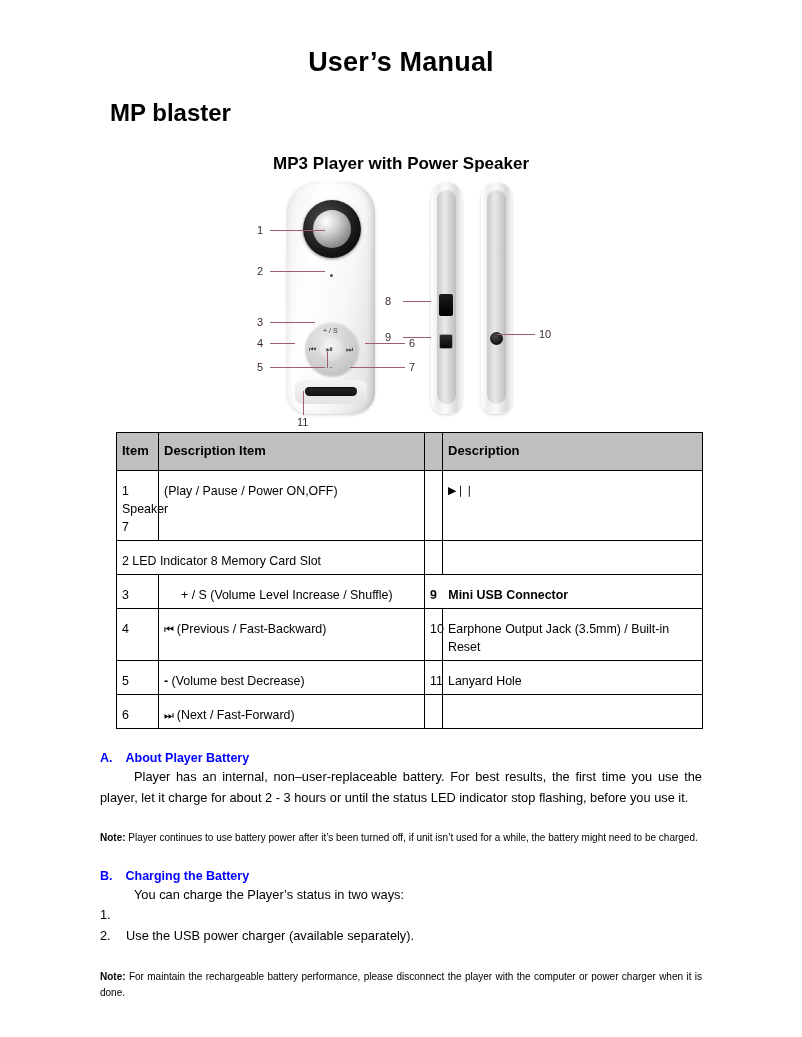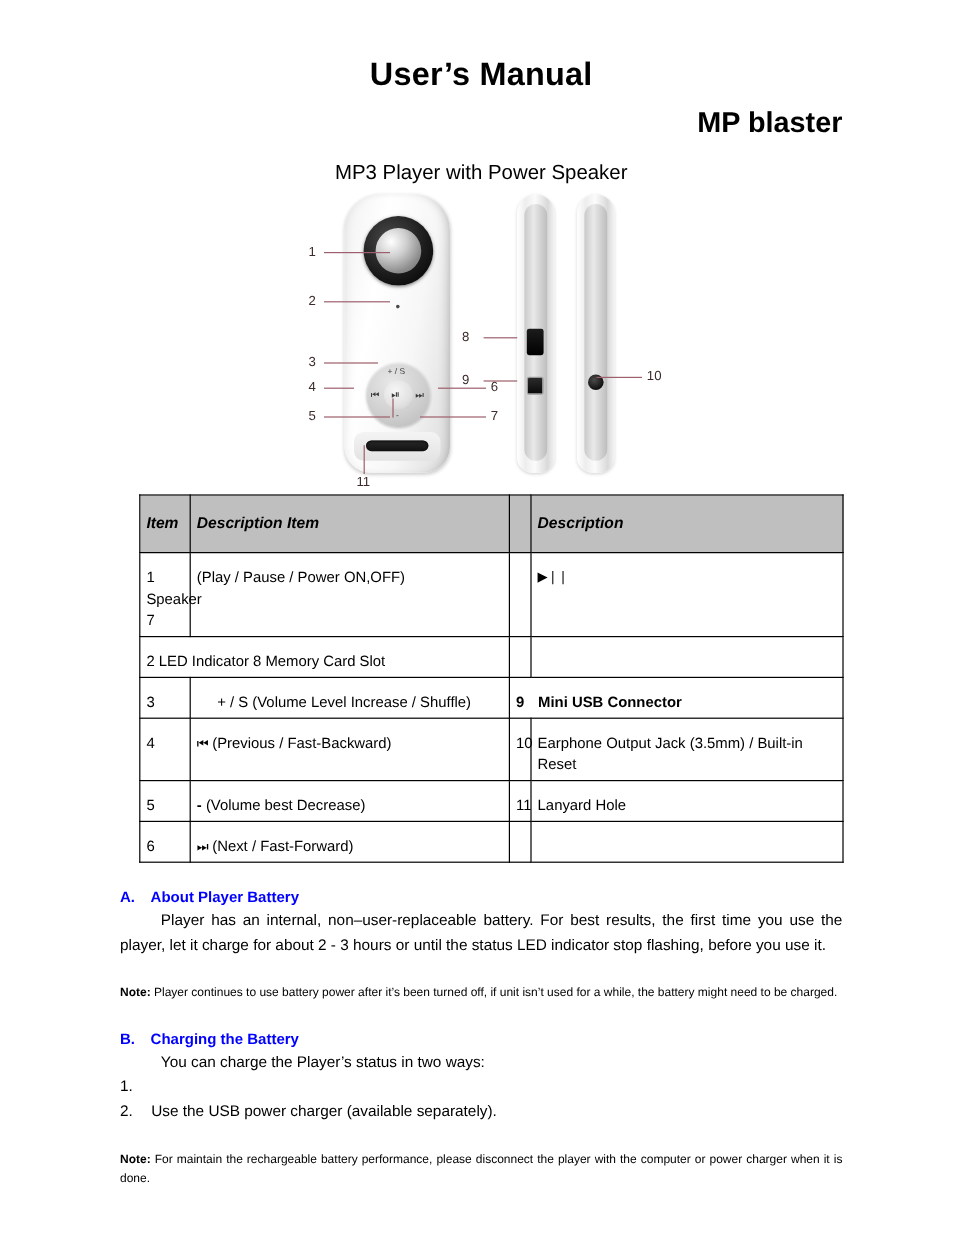--- a/index.html
+++ b/index.html
@@ -27,31 +27,31 @@
   .title-1 {
     text-align: center;
     font-size: 27px;
     font-weight: bold;
     letter-spacing: 0.2px;
     margin: 0;
     padding-top: 47px;
     line-height: 1.15;
   }
   .title-2 {
-    text-align: right;
+    text-align: left;
     font-size: 24px;
     font-weight: bold;
-    margin: 0;
+    margin: 10px;
     padding-top: 11px;
     line-height: 1.15;
   }
   .title-3 {
     text-align: center;
     font-size: 17px;
-    font-weight: normal;
+    font-weight: bold;
     margin: 0;
     padding-top: 17px;
     line-height: 1.15;
   }
   .blue-head {
     color: #0000ff;
     font-weight: bold;
     font-size: 12.5px;
     margin: 0;
   }
@@ -240,22 +240,21 @@
     padding: 12px 5px 3px 5px;
     vertical-align: top;
     text-align: left;
     font-weight: normal;
     line-height: 1.45;
   }
   table.controls thead th {
     background: #bfbfbf;
     font-weight: bold;
     font-size: 13px;
-    padding: 14px 5px;
-    font-style: italic;
+    padding: 9px 5px;
   }
   .c-item   { width: 42px; }
   .c-desc   { width: 266px; }
   .c-item2  { width: 18px; }
   .c-desc2  { width: 260px; }
   .bold { font-weight: bold; }
   .justify { text-align: justify; text-align-last: left; }
   .nb { border-left: none !important; }
   .glyph {
     font-family: "DejaVu Sans", sans-serif;

